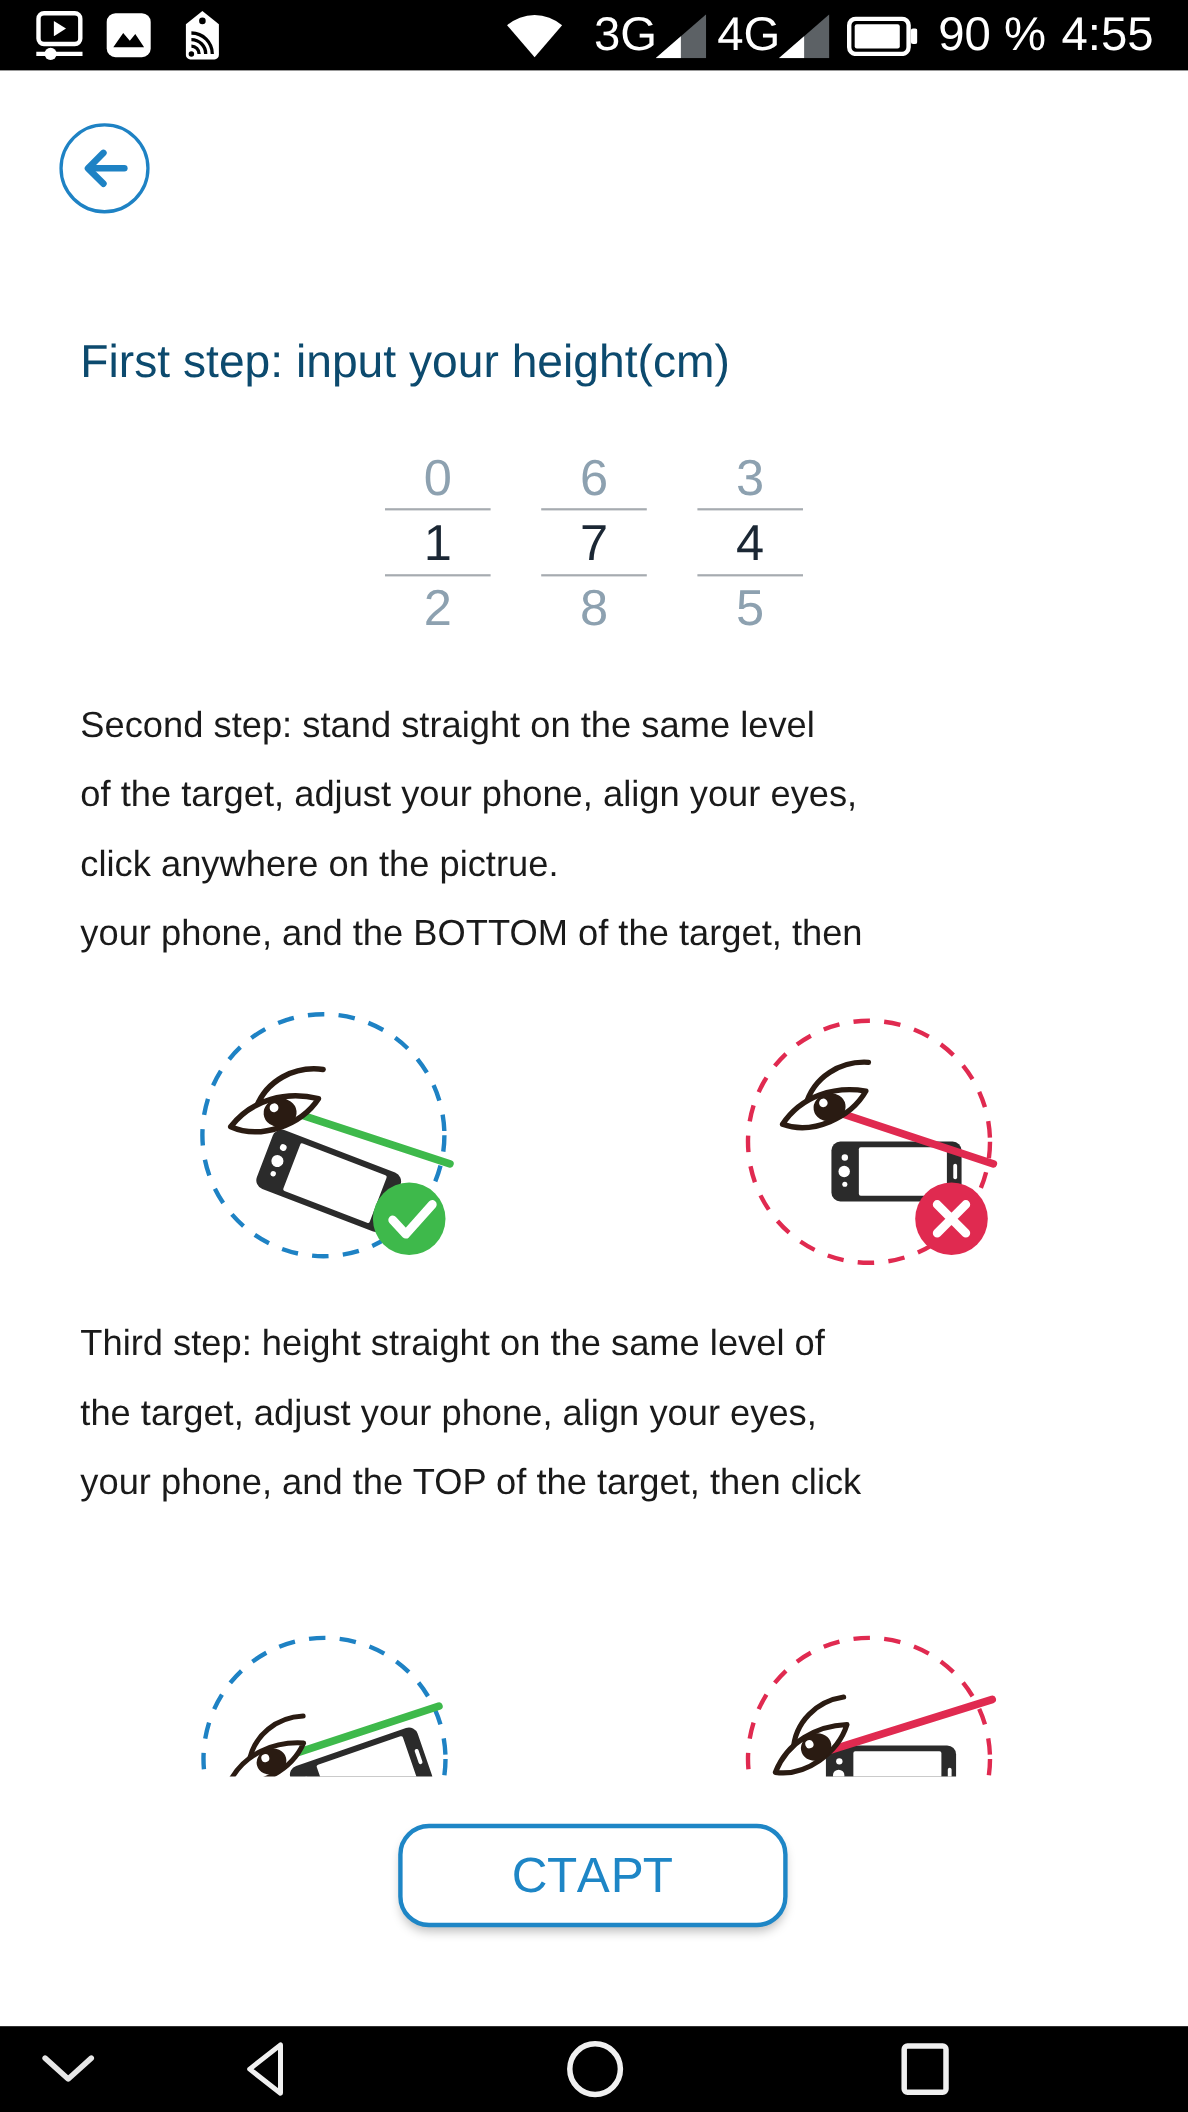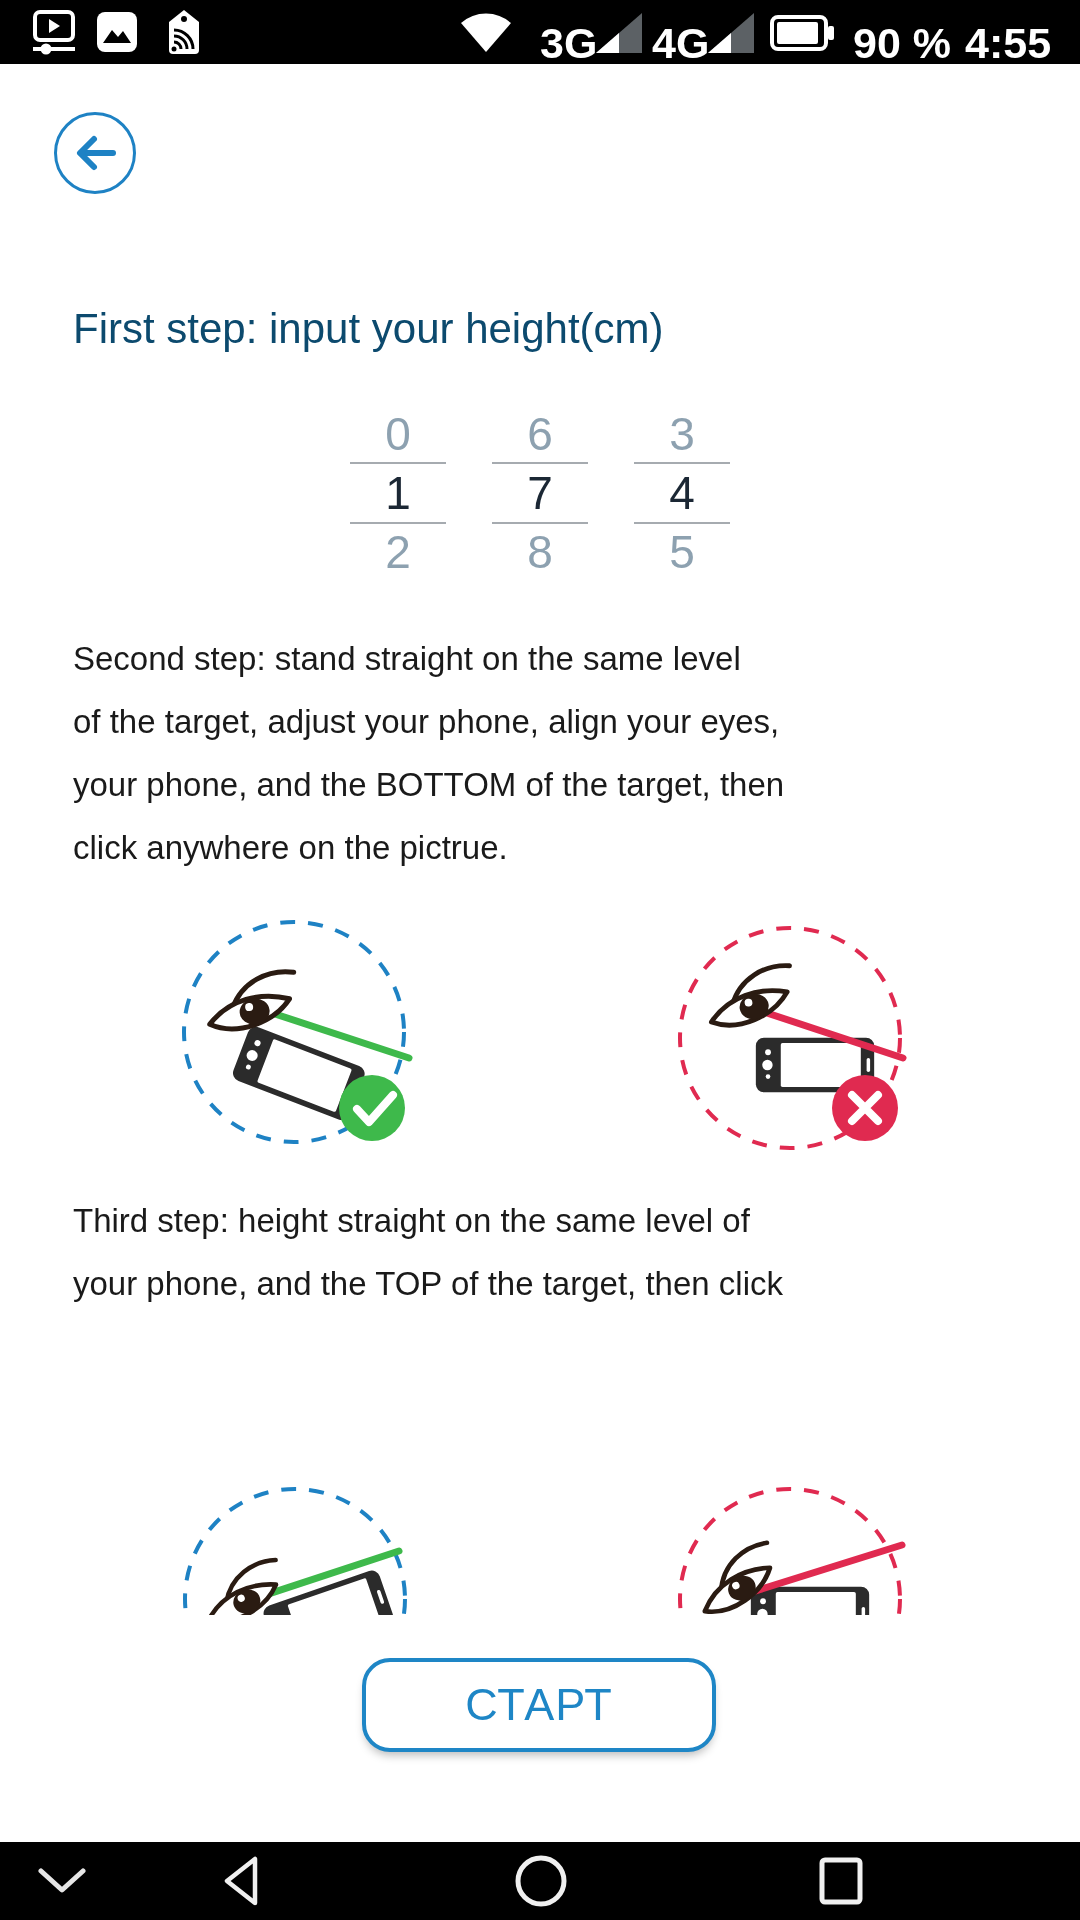--- a/index.html
+++ b/index.html
@@ -1,21 +1,21 @@
 <!DOCTYPE html>
 <html><head>
 <meta charset="utf-8">
 <style>
   html,body{margin:0;padding:0;background:#555;}
   #screen{position:relative;width:1080px;height:1920px;background:#ffffff;overflow:hidden;
           font-family:"Liberation Sans",sans-serif;margin:0 auto;}
   
   .statusbar{position:absolute;left:0;top:0;width:1080px;height:64px;background:#000;}
   .statusbar .sicon{position:absolute;}
-  .stext{position:absolute;top:12px;height:64px;line-height:62px;color:#fff;font-size:43px;white-space:nowrap;font-weight:bold;}
+  .stext{position:absolute;top:0;height:64px;line-height:62px;color:#fff;font-size:43px;white-space:nowrap;}
   
   .backbtn{position:absolute;left:54px;top:112px;width:82px;height:82px;border:3px solid #1e82c4;
            border-radius:50%;display:flex;align-items:center;justify-content:center;background:#fff;box-sizing:border-box;}
   
   .title{position:absolute;left:73px;top:305px;font-size:42px;color:#0c4a6e;white-space:nowrap;}
   .para{position:absolute;left:73px;color:#1a1a1a;font-size:33px;}
   .para .ln{height:63px;line-height:63px;white-space:nowrap;}
   
   .picker{position:absolute;left:350px;top:406px;width:380px;display:flex;justify-content:space-between;}
   .pcol{width:96px;text-align:center;cursor:grab;}
@@ -132,22 +132,22 @@
       <div class="pdiv"></div>
       <div class="pcell sel">4</div>
       <div class="pdiv"></div>
       <div class="pcell">5</div>
     </div>
   </div>
 
   <div class="para" style="top:627px">
     <div class="ln">Second step: stand straight on the same level</div>
     <div class="ln">of the target, adjust your phone, align your eyes,</div>
+    <div class="ln">click anywhere on the pictrue.</div>
     <div class="ln">your phone, and the BOTTOM of the target, then</div>
-    <div class="ln">click anywhere on the pictrue.</div>
   </div>
 
   <svg class="illus" style="left:174px;top:912px" width="240" height="240" viewBox="0 0 240 240">
     <circle cx="120" cy="120" r="110" fill="none" stroke-width="4" stroke-dasharray="15 13" stroke="#1e82c4"></circle>
     <g transform="translate(76,110) rotate(21)">
       <use href="#phone" width="128" height="61"></use>
     </g>
     <line x1="92" y1="99" x2="235" y2="146" stroke-width="7" stroke-linecap="round" stroke="#3eb94b"></line>
     <g transform="translate(26,58) rotate(-6)">
       <use href="#eye" width="96" height="77"></use>
@@ -168,20 +168,21 @@
       <use href="#eye" width="94" height="75"></use>
     </g>
     <g>
       <circle cx="195" cy="190" r="33" fill="#e02a50"></circle>
       <path d="M182 177 L208 203 M208 177 L182 203" fill="none" stroke="#fff" stroke-width="8" stroke-linecap="round"></path>
     </g>
   </svg>
 
   <div class="para" style="top:1189px">
     <div class="ln">Third step: height straight on the same level of</div>
+    <div class="ln">the target, adjust your phone, align your eyes,</div>
     <div class="ln">your phone, and the TOP of the target, then click</div>
   </div>
 
   <div class="clip">
     <svg class="illus" style="left:175px;top:0" width="240" height="240" viewBox="0 0 240 240">
       <circle cx="120" cy="120" r="110" fill="none" stroke-width="4" stroke-dasharray="15 13" stroke="#1e82c4"></circle>
       <g transform="translate(84,128) rotate(-19)">
         <use href="#phone" width="126" height="60"></use>
       </g>
       <line x1="66" y1="124" x2="224" y2="72" stroke-width="7" stroke-linecap="round" stroke="#3eb94b"></line>

